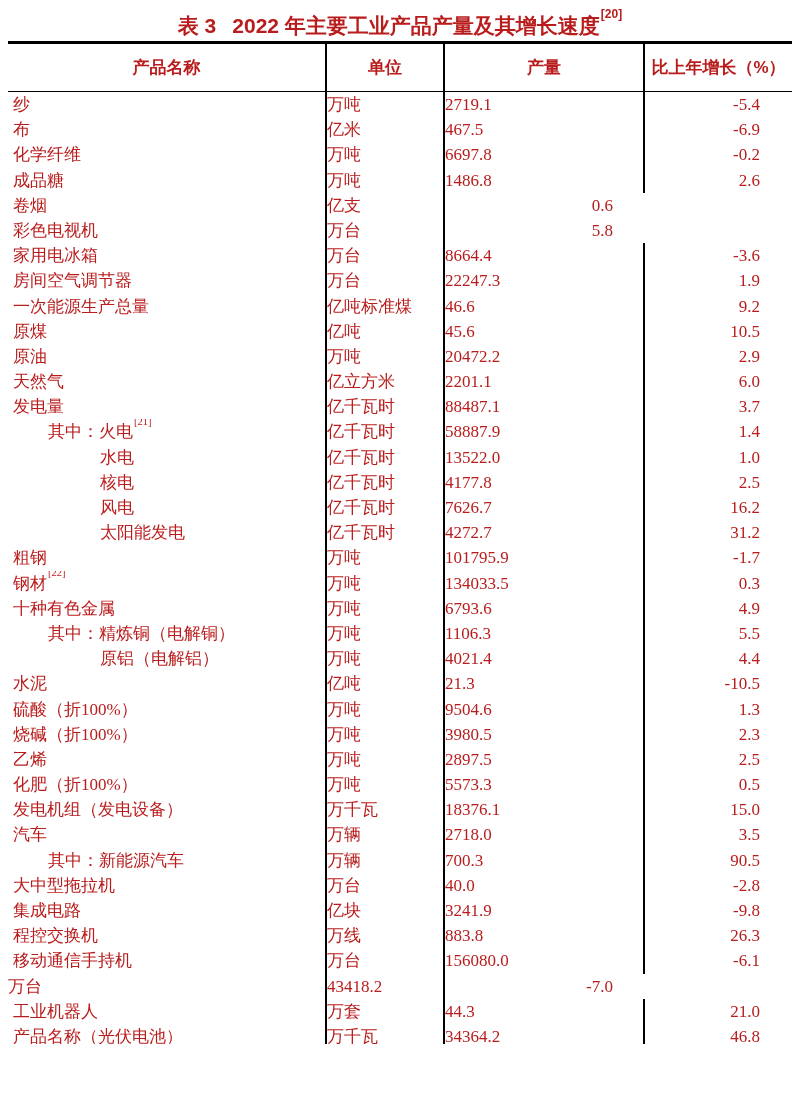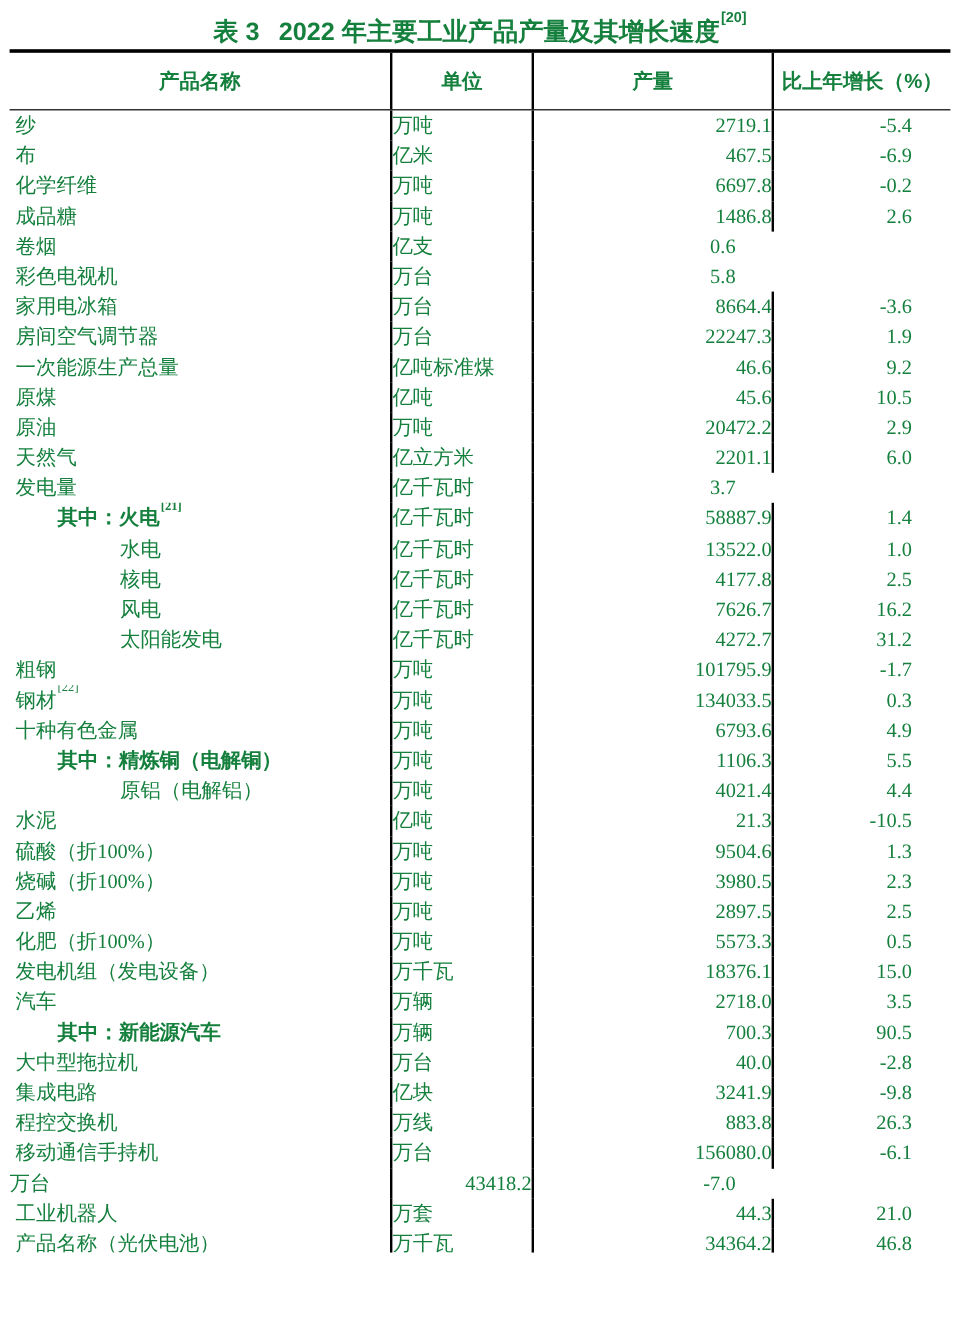--- a/index.html
+++ b/index.html
@@ -2,21 +2,21 @@
 <html lang="zh"><head>
 <meta charset="utf-8">
 <style>
   * { margin: 0; padding: 0; box-sizing: border-box; }
   html, body { background: #ffffff; }
   .page {
     position: relative;
     width: 800px;
     height: 1044px;
     background: #ffffff;
-    color: #15803d;
+    color: #b91c1c;
     overflow: hidden;
     font-family: "Liberation Serif", "DejaVu Serif", serif;
   }
   
   .table-title {
     padding-top: 9px;
     height: 29px;
     text-align: center;
     font-family: "Liberation Sans", "DejaVu Sans", sans-serif;
     font-weight: bold;
@@ -56,24 +56,24 @@
     font-weight: bold;
     font-size: 17px;
   }
   
   .tbody .cell {
     height: 25.2px;
     line-height: 25.2px;
     font-size: 17px;
   }
   .tbody .cell.name { text-align: left; padding-left: 5px; }
-  .row.ind1 .cell.name { padding-left: 40px; font-weight: bold; }
+  .row.ind1 .cell.name { padding-left: 40px; }
   .row.ind2 .cell.name { padding-left: 92px; }
   .tbody .cell.unit { text-align: left; }
-  .tbody .cell.output { text-align: right; }
+  .tbody .cell.output { }
   .tbody .cell.growth { text-align: right; padding-right: 32px; }
   .cell.name sup {
     font-size: 10.5px;
     position: relative;
     top: -6px;
     margin-left: 1px;
     line-height: 0;
   }
 </style>
 </head>
@@ -173,20 +173,21 @@
       <div class="grid-row row ind0">
         <div class="cell c1 name"><span class="nm">天然气</span></div>
         <div class="cell c2 unit">亿立方米</div>
         <div class="cell c3 output">2201.1</div>
         <div class="cell c4 growth">6.0</div>
       </div>
 
       <div class="grid-row row ind0">
         <div class="cell c1 name"><span class="nm">发电量</span></div>
         <div class="cell c2 unit">亿千瓦时</div>
+        <div class="cell c3 output">88487.1</div>
         <div class="cell c4 growth">3.7</div>
       </div>
 
       <div class="grid-row row ind1">
         <div class="cell c1 name"><span class="nm">其中：火电</span><sup class="sup">[21]</sup></div>
         <div class="cell c2 unit">亿千瓦时</div>
         <div class="cell c3 output">58887.9</div>
         <div class="cell c4 growth">1.4</div>
       </div>
 

